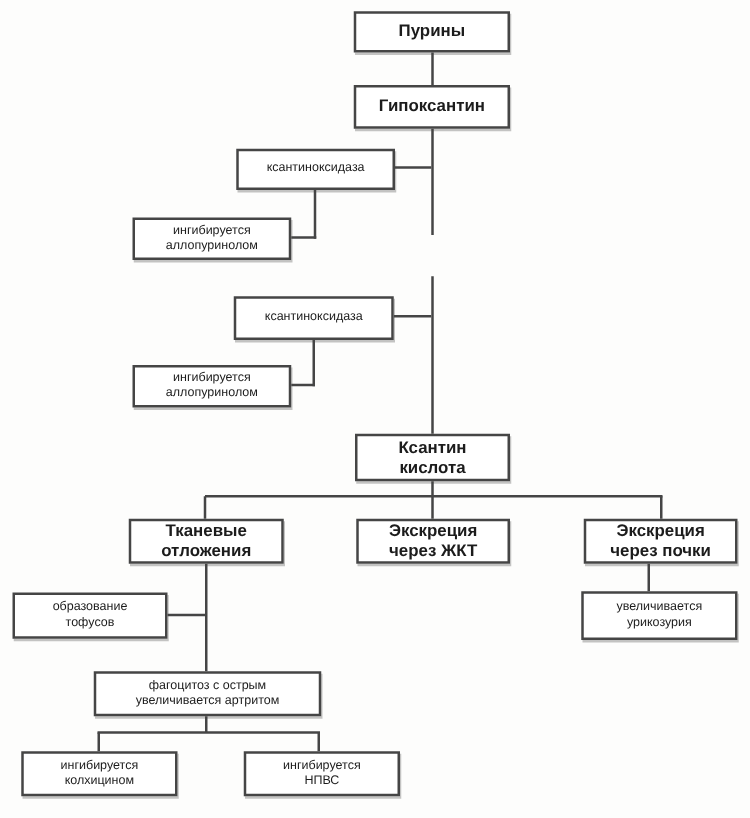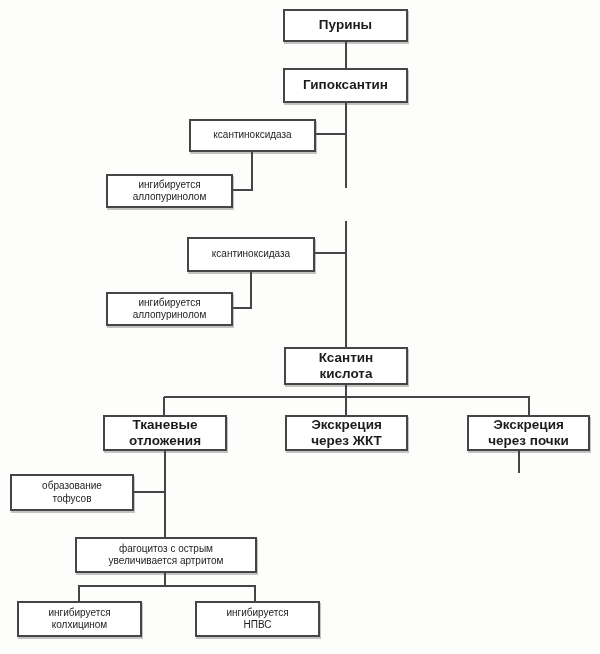--- a/index.html
+++ b/index.html
@@ -50,20 +50,22 @@
 через почки</div>
 
   <div class="node" style="left:189px;top:119px;width:127px;height:33px">ксантиноксидаза</div>
   <div class="node" style="left:106px;top:174px;width:127px;height:34px">ингибируется
 аллопуринолом</div>
   <div class="node" style="left:187px;top:237px;width:128px;height:35px">ксантиноксидаза</div>
   <div class="node" style="left:106px;top:292px;width:127px;height:34px">ингибируется
 аллопуринолом</div>
   <div class="node" style="left:10px;top:474px;width:124px;height:37px">образование
 тофусов</div>
+  <div class="node" style="left:465px;top:473px;width:125px;height:39px">увеличивается
+урикозурия</div>
   <div class="node" style="left:75px;top:537px;width:182px;height:36px">фагоцитоз с острым
 увеличивается артритом</div>
   <div class="node" style="left:17px;top:601px;width:125px;height:36px">ингибируется
 колхицином</div>
   <div class="node" style="left:195px;top:601px;width:125px;height:36px">ингибируется
 НПВС</div>
 
   <div class="line v" style="left:345px;top:42px;height:26px"></div>
   <div class="line v" style="left:345px;top:103px;height:85px"></div>
   <div class="line v" style="left:345px;top:221px;height:126px"></div>

